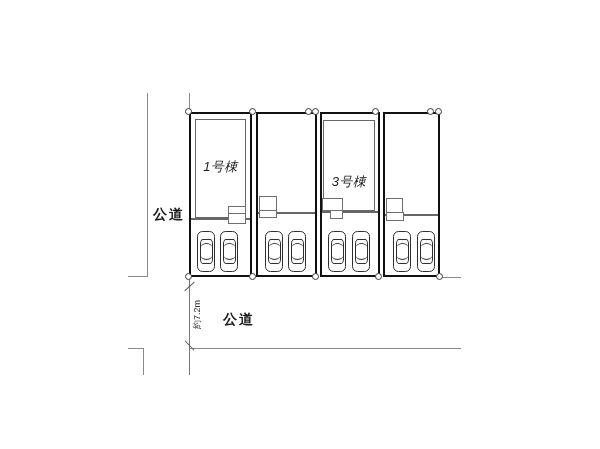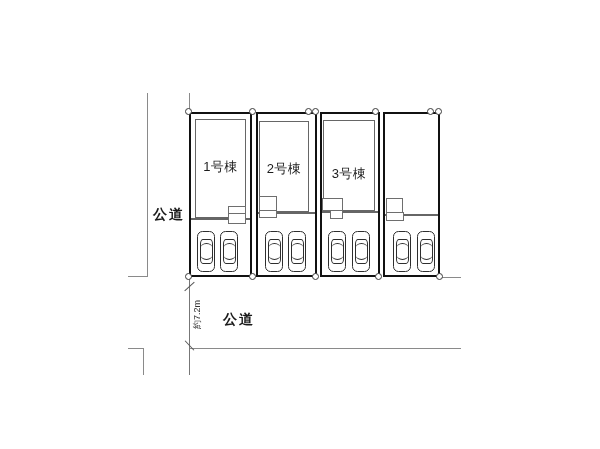--- a/index.html
+++ b/index.html
@@ -6,21 +6,21 @@
   .canvas{
     position:relative;width:600px;height:449px;background:#ffffff;overflow:hidden;
     font-family:"Liberation Sans","DejaVu Sans",sans-serif;color:#1a1a1a;
   }
   
   .rline{position:absolute;background:#8a8a8a;}
   .dimline{position:absolute;background:#777777;}
   .tick{position:absolute;width:13px;height:1px;background:#555555;}
   
   .lot{position:absolute;top:112px;height:165px;border:2.5px solid #111111;background:#ffffff;box-sizing:border-box;}
-  .building{position:absolute;border:1.5px solid #666666;background:#ffffff;box-sizing:border-box;}
+  .building{position:absolute;border:1.5px solid #666666;background:#ffffff;box-sizing:border-box;font-style:italic;}
   .baseline{position:absolute;left:0;width:100%;height:1.5px;background:#666666;}
   .blabel{position:absolute;left:0;width:100%;text-align:center;font-size:13px;color:#1c1c1c;letter-spacing:0.5px;}
   .porch{position:absolute;border:1.2px solid #6e6e6e;background:#ffffff;box-sizing:border-box;}
   
   .car{position:absolute;width:18px;height:41px;border:1.7px solid #2e2e2e;border-radius:5.5px;background:#ffffff;box-sizing:border-box;}
   .car::before{content:"";position:absolute;left:1.5px;right:1.5px;top:7px;bottom:7px;border:1.2px solid #2e2e2e;border-radius:3px / 5px;}
   .car::after{content:"";position:absolute;left:1.5px;right:1.5px;top:11px;bottom:11px;border-top:1.2px solid #2e2e2e;border-bottom:1.2px solid #2e2e2e;border-radius:50% / 35%;}
   
   .pt{position:absolute;width:7px;height:7px;border:1.3px solid #3a3a3a;border-radius:50%;background:#ffffff;box-sizing:border-box;}
   .roadlabel{position:absolute;font-size:14px;font-weight:bold;color:#1a1a1a;letter-spacing:2px;white-space:nowrap;}
@@ -49,33 +49,30 @@
       <div class="blabel" style="top:38px;">1号棟</div>
     </div>
     <div class="baseline" style="top:104px;"></div>
     <div class="porch" style="left:37px;top:92px;width:18px;height:13px;"></div>
     <div class="porch" style="left:37px;top:99px;width:18px;height:11px;"></div>
     <div class="car" style="left:6px;top:117px;"></div>
     <div class="car" style="left:29px;top:117px;"></div>
   </div>
 
   <div class="lot" style="left:256px;width:61px;">
-    <div class="building" style="left:1px;top:7px;width:50px;height:91px;">
-      <div class="blabel" style="top:38px;">2号棟</div>
-    </div>
     <div class="baseline" style="top:98px;"></div>
     <div class="porch" style="left:1px;top:82px;width:18px;height:16px;"></div>
     <div class="porch" style="left:1px;top:96px;width:18px;height:8px;"></div>
     <div class="car" style="left:7px;top:117px;"></div>
     <div class="car" style="left:30px;top:117px;"></div>
   </div>
 
   <div class="lot" style="left:320px;width:60px;">
     <div class="building" style="left:1px;top:6px;width:52px;height:91px;">
-      <div class="blabel" style="top:44px;">3号棟</div>
+      <div class="blabel" style="top:52px;">3号棟</div>
     </div>
     <div class="baseline" style="top:97px;"></div>
     <div class="porch" style="left:0px;top:84px;width:21px;height:13px;"></div>
     <div class="porch" style="left:8px;top:96px;width:13px;height:9px;"></div>
     <div class="car" style="left:6px;top:117px;"></div>
     <div class="car" style="left:30px;top:117px;"></div>
   </div>
 
   <div class="lot" style="left:383px;width:57px;">
     <div class="baseline" style="top:100px;"></div>

